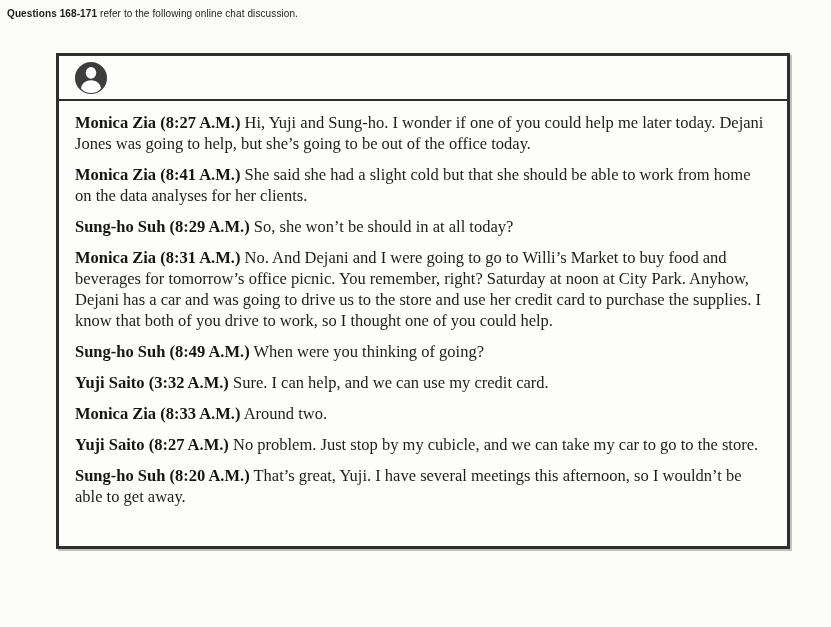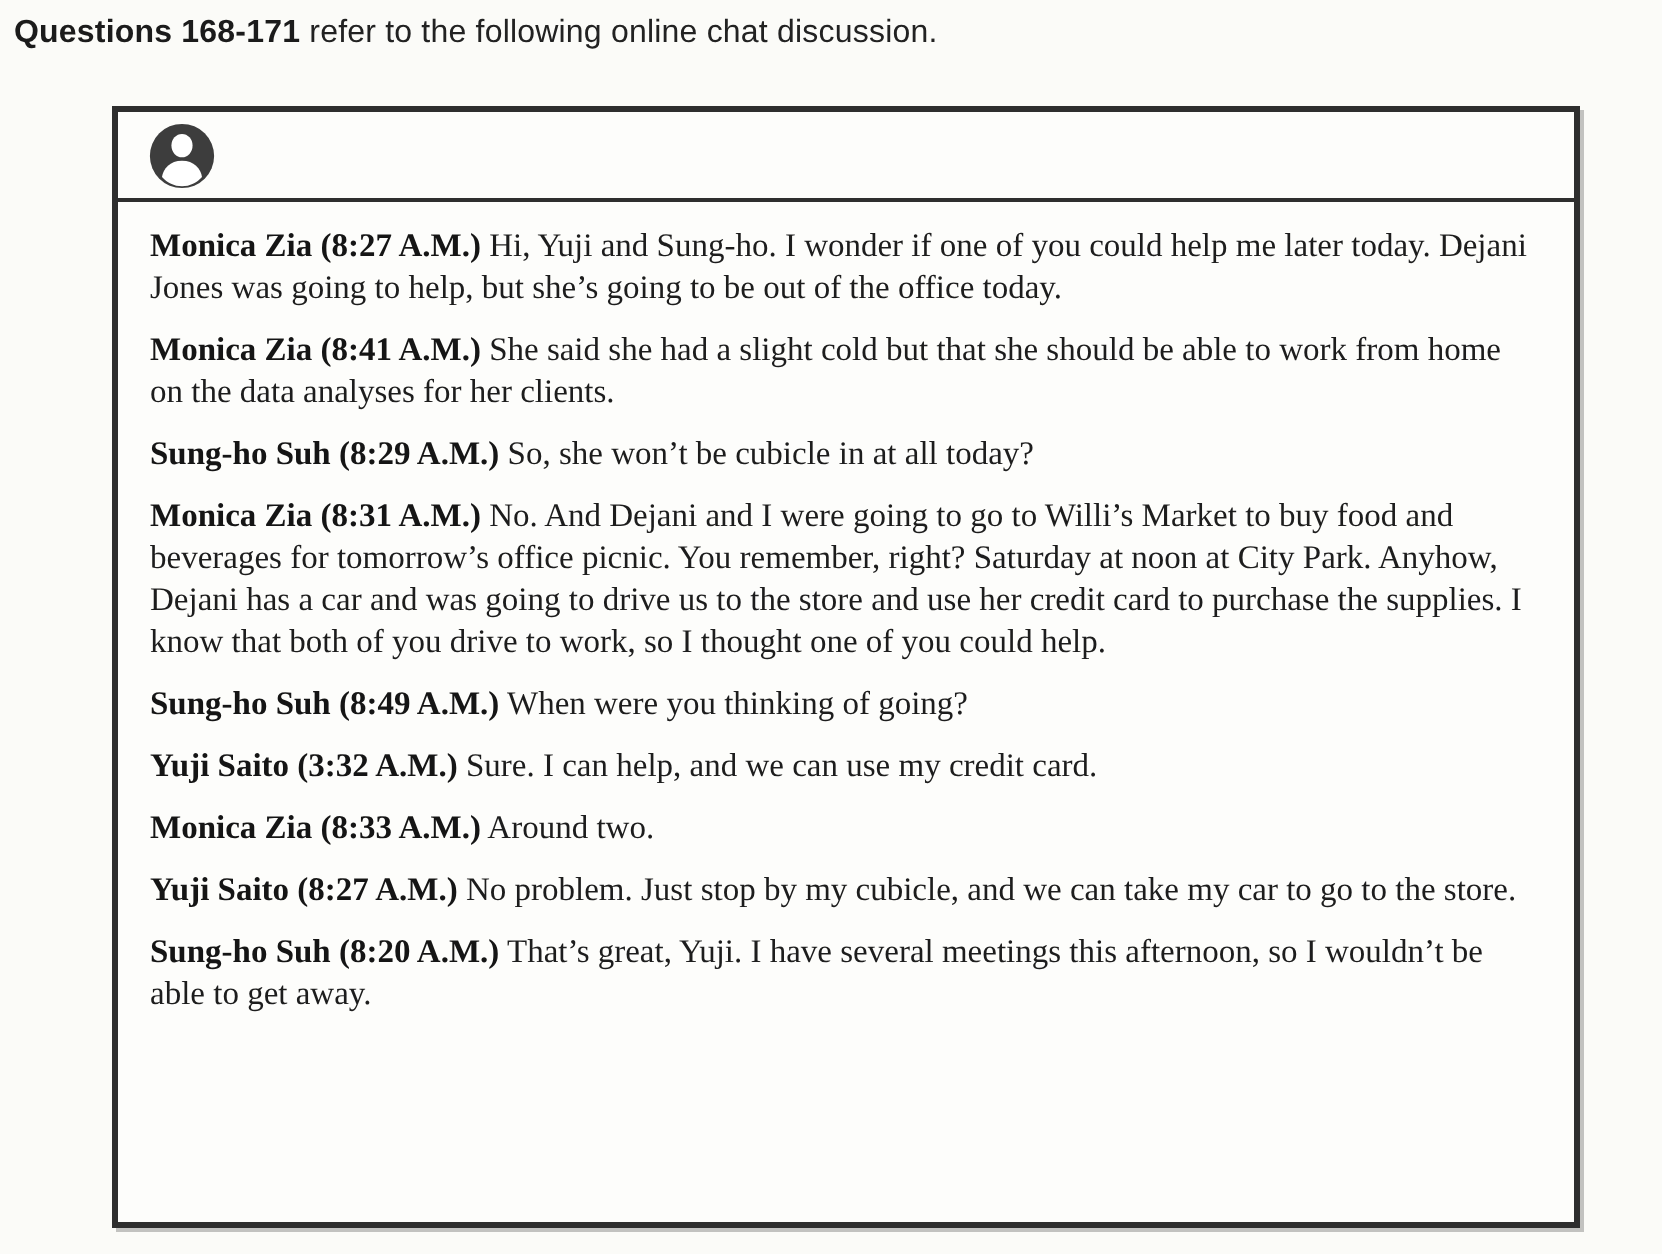--- a/index.html
+++ b/index.html
@@ -13,34 +13,34 @@
     background: #fbfbf8;
     overflow: hidden;
     font-family: "Liberation Serif", serif;
   }
   .intro {
     position: absolute;
     left: 7px;
     top: 8px;
     margin: 0;
     font-family: "Liberation Sans", sans-serif;
-    font-size: 16px;
+    font-size: 10px;
     color: #222;
     letter-spacing: 0.1px;
   }
   .intro b {
     font-weight: 700;
     color: #1b1b1b;
   }
   .chat-box {
     position: absolute;
     left: 56px;
     top: 53px;
     width: 734px;
-    height: 561px;
+    height: 496px;
     box-sizing: border-box;
     border: 3px solid #2e2e2e;
     background: #fdfdfb;
     box-shadow: 2px 2px 0 rgba(125,125,125,0.45);
   }
   .chat-header {
     height: 45px;
     box-sizing: border-box;
     border-bottom: 2px solid #2e2e2e;
     display: flex;
@@ -85,21 +85,21 @@
       </span>
     </div>
 
     <div class="chat-body">
 
   <p class="message"><span class="speaker">Monica Zia (8:27 A.M.)</span><span class="text"> Hi, Yuji and Sung-ho. I wonder if one of you could help me later today. Dejani Jones was going to help, but she’s going to be out of the office today.</span></p>
 
 
   <p class="message"><span class="speaker">Monica Zia (8:41 A.M.)</span><span class="text"> She said she had a slight cold but that she should be able to work from home on the data analyses for her clients.</span></p>
 
-  <p class="message"><span class="speaker">Sung-ho Suh (8:29 A.M.)</span><span class="text"> So, she won’t be cubicle in at all today?</span></p>
+  <p class="message"><span class="speaker">Sung-ho Suh (8:29 A.M.)</span><span class="text"> So, she won’t be should in at all today?</span></p>
 
   <p class="message"><span class="speaker">Monica Zia (8:31 A.M.)</span><span class="text"> No. And Dejani and I were going to go to Willi’s Market to buy food and beverages for tomorrow’s office picnic. You remember, right? Saturday at noon at City Park. Anyhow, Dejani has a car and was going to drive us to the store and use her credit card to purchase the supplies. I know that both of you drive to work, so I thought one of you could help.</span></p>
 
   <p class="message"><span class="speaker">Sung-ho Suh (8:49 A.M.)</span><span class="text"> When were you thinking of going?</span></p>
 
   <p class="message"><span class="speaker">Yuji Saito (3:32 A.M.)</span><span class="text"> Sure. I can help, and we can use my credit card.</span></p>
 
   <p class="message"><span class="speaker">Monica Zia (8:33 A.M.)</span><span class="text"> Around two.</span></p>
 
   <p class="message"><span class="speaker">Yuji Saito (8:27 A.M.)</span><span class="text"> No problem. Just stop by my cubicle, and we can take my car to go to the store.</span></p>

